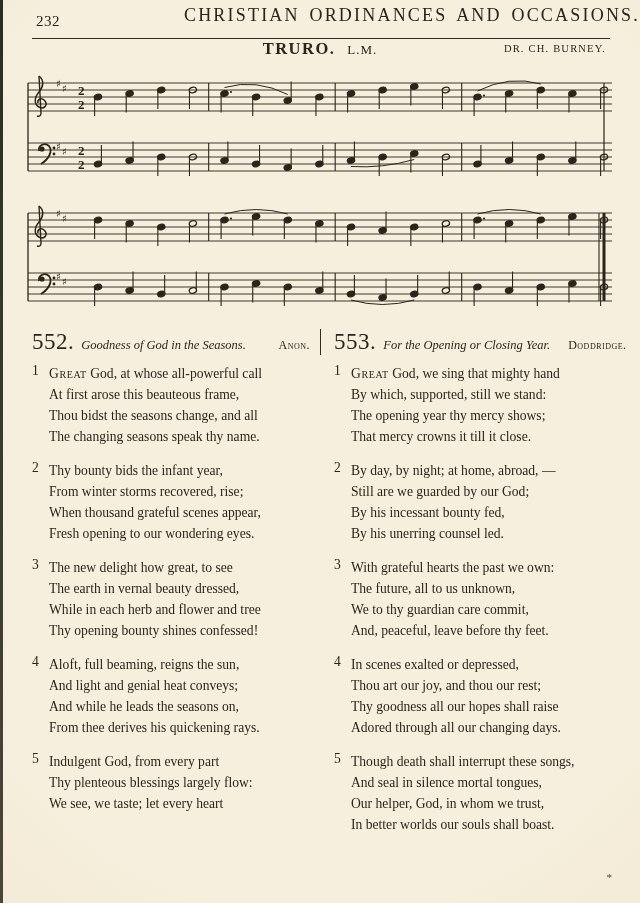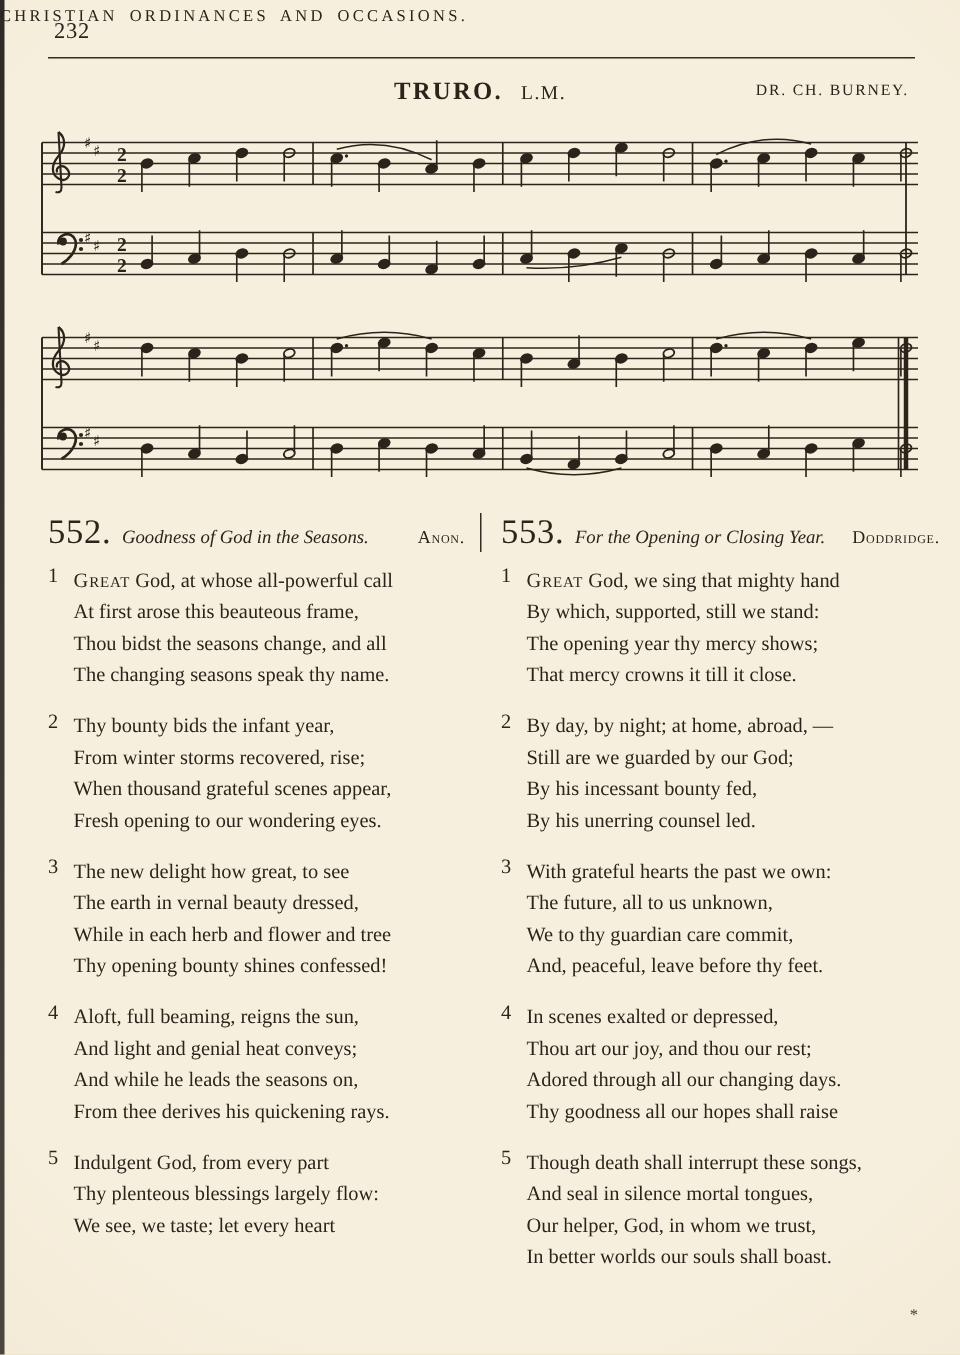--- a/index.html
+++ b/index.html
@@ -2,23 +2,23 @@
 <html><head>
 <meta charset="utf-8">
 <style>
   html,body{margin:0;padding:0}
   body{width:640px;height:903px;overflow:hidden;background:#e8dfc8}
   .page{position:relative;width:640px;height:903px;font-family:"Liberation Serif",serif;color:#2b241b;
         background:radial-gradient(ellipse 120% 100% at 50% 45%, #f6efdd 55%, #efe5cd 90%, #e7dcc2 100%)}
   .edge{position:absolute;left:0;top:0;width:3px;height:100%;background:linear-gradient(#2e2b26,#4a463e)}
   .header-row{position:relative;height:26px;padding-top:5px}
   .page-number{position:absolute;left:36px;top:13px;font-size:15px;letter-spacing:.5px}
-  .running-header{display:block;text-align:left;font-size:11px;letter-spacing:2.2px;word-spacing:3px}
+  .running-header{display:block;text-align:right;font-size:18px;letter-spacing:2.2px;word-spacing:3px}
   .header-rule{margin:7px 30px 0 32px;border:0;border-top:1.6px solid #332c22;height:0}
-  .tune-row{position:relative;margin-top:12px;text-align:center;height:22px}
+  .tune-row{position:relative;text-align:center;height:22px}
   .tune-title{font-weight:bold;font-size:16.5px;letter-spacing:1.5px}
   .tune-meter{font-size:13px;letter-spacing:1px;margin-left:8px}
   .composer{position:absolute;right:34px;top:4px;font-size:10.5px;letter-spacing:1.2px}
   .music{margin:4px 20px 0 20px}
   .hymns{position:relative;display:flex;gap:24px;padding:8px 28px 0 32px}
   .column{flex:1;min-width:0}
   .head-divider{position:absolute;left:50%;top:8px;width:1px;height:26px;background:#332c22}
   .hymn-head{display:flex;align-items:baseline;margin-bottom:8px}
   .hymn-number{font-size:23px;margin-right:7px;letter-spacing:.5px}
   .hymn-title{font-style:italic;font-size:12.5px;flex:1;white-space:nowrap}
@@ -349,22 +349,22 @@
               <div class="verse-line">The future, all to us unknown,</div>
               <div class="verse-line">We to thy guardian care commit,</div>
               <div class="verse-line">And, peaceful, leave before thy feet.</div>
             </div>
           </div>
           <div class="verse">
             <span class="verse-num">4</span>
             <div class="verse-lines">
               <div class="verse-line">In scenes exalted or depressed,</div>
               <div class="verse-line">Thou art our joy, and thou our rest;</div>
+              <div class="verse-line">Thy goodness all our hopes shall raise</div>
               <div class="verse-line">Adored through all our changing days.</div>
-              <div class="verse-line">Thy goodness all our hopes shall raise</div>
             </div>
           </div>
           <div class="verse">
             <span class="verse-num">5</span>
             <div class="verse-lines">
               <div class="verse-line">Though death shall interrupt these songs,</div>
               <div class="verse-line">And seal in silence mortal tongues,</div>
               <div class="verse-line">Our helper, God, in whom we trust,</div>
               <div class="verse-line">In better worlds our souls shall boast.</div>
             </div>

